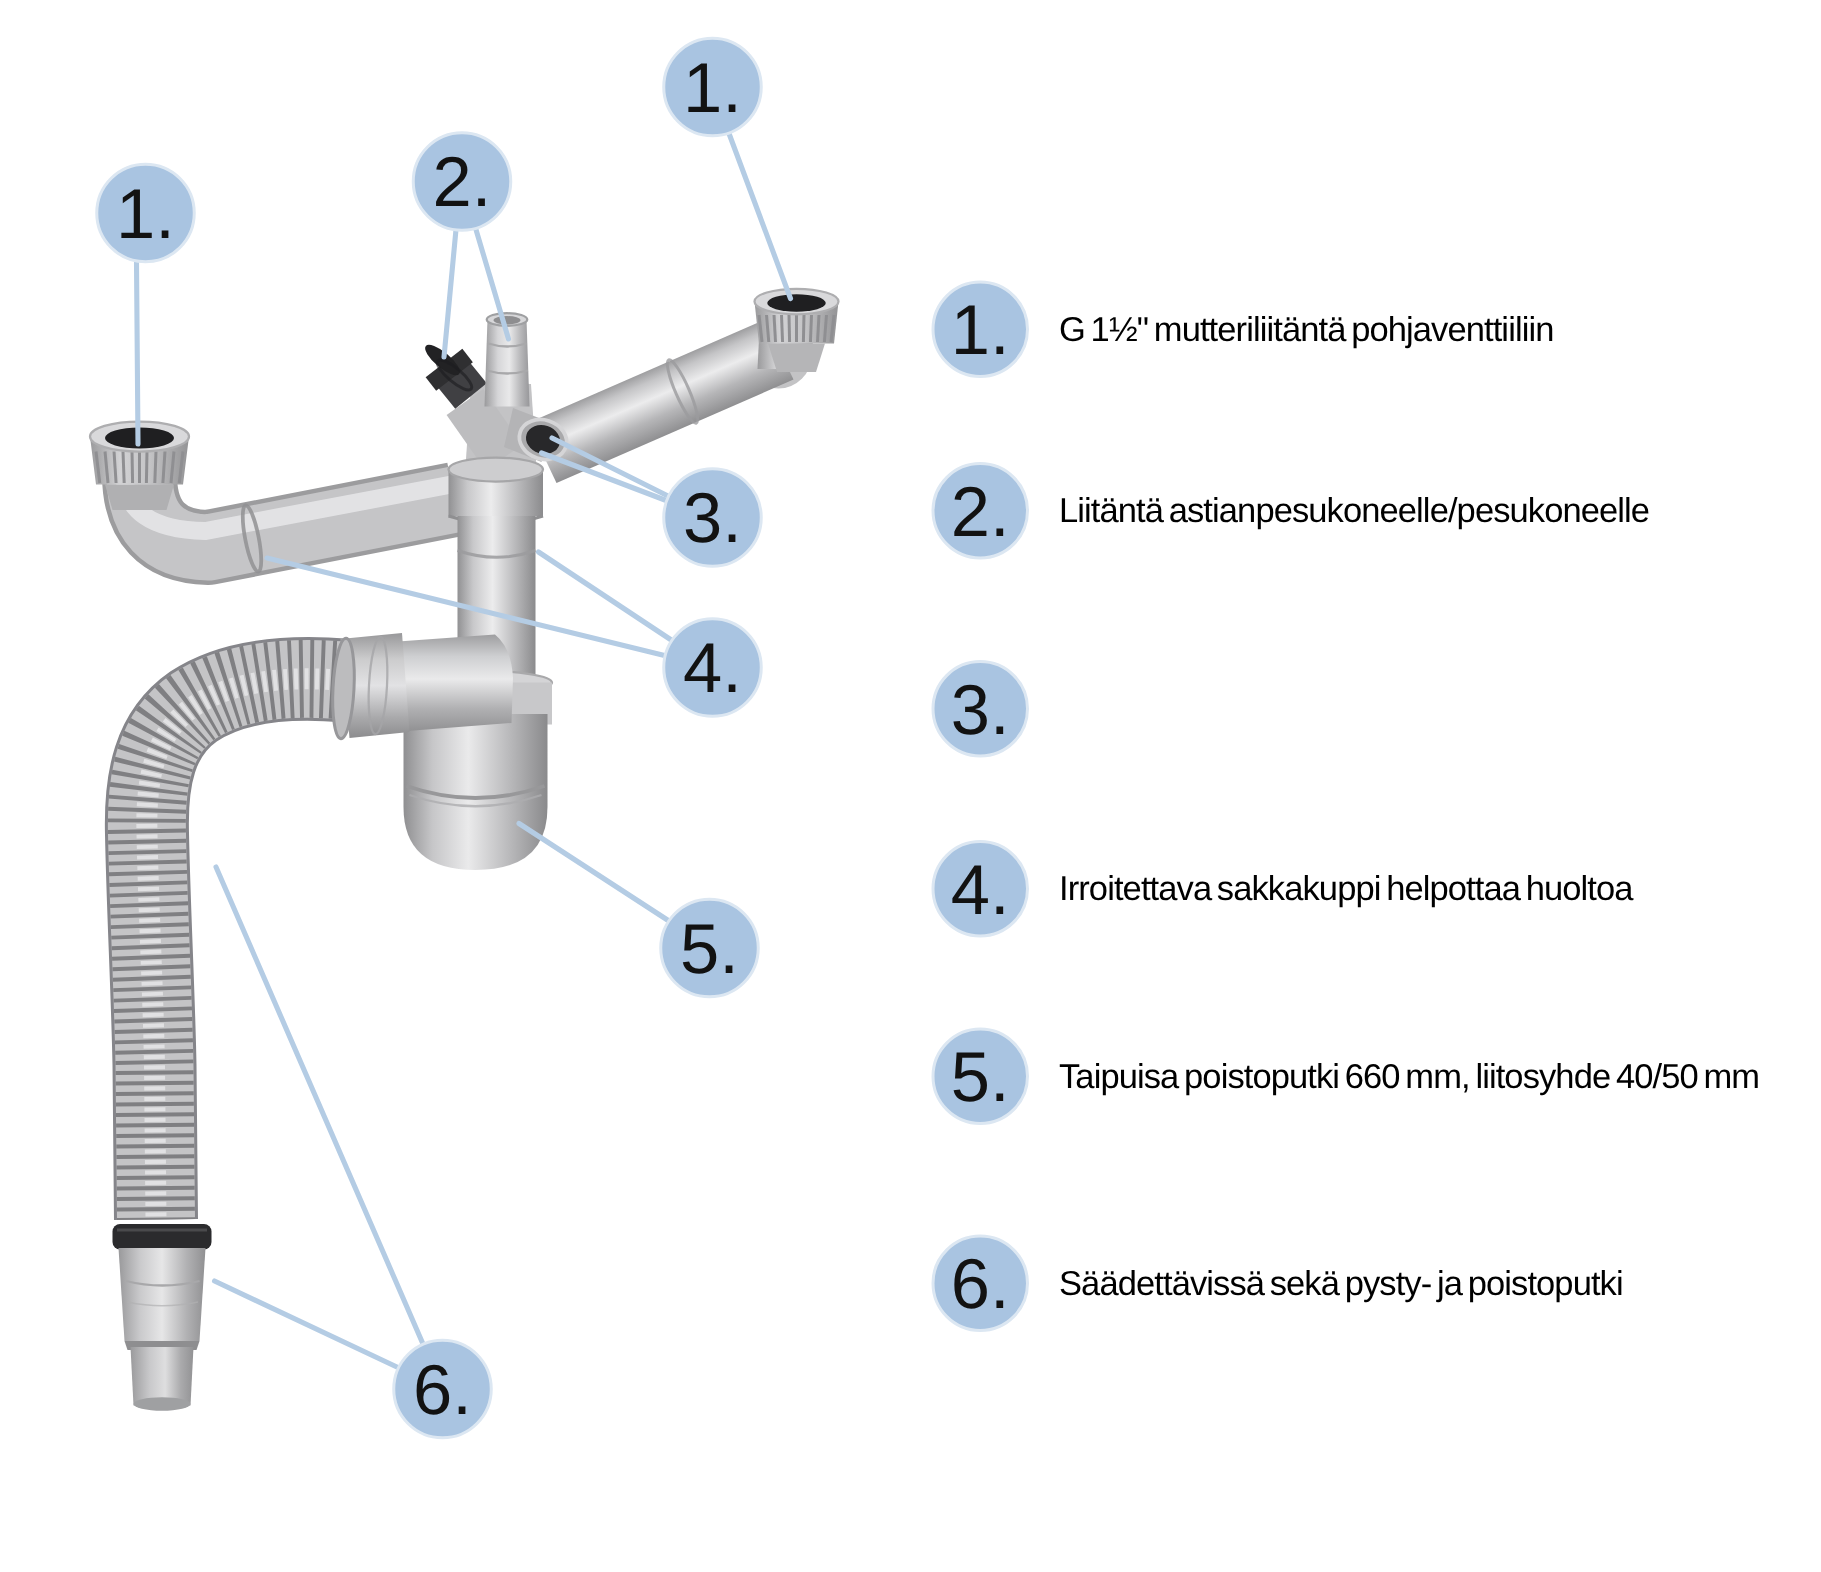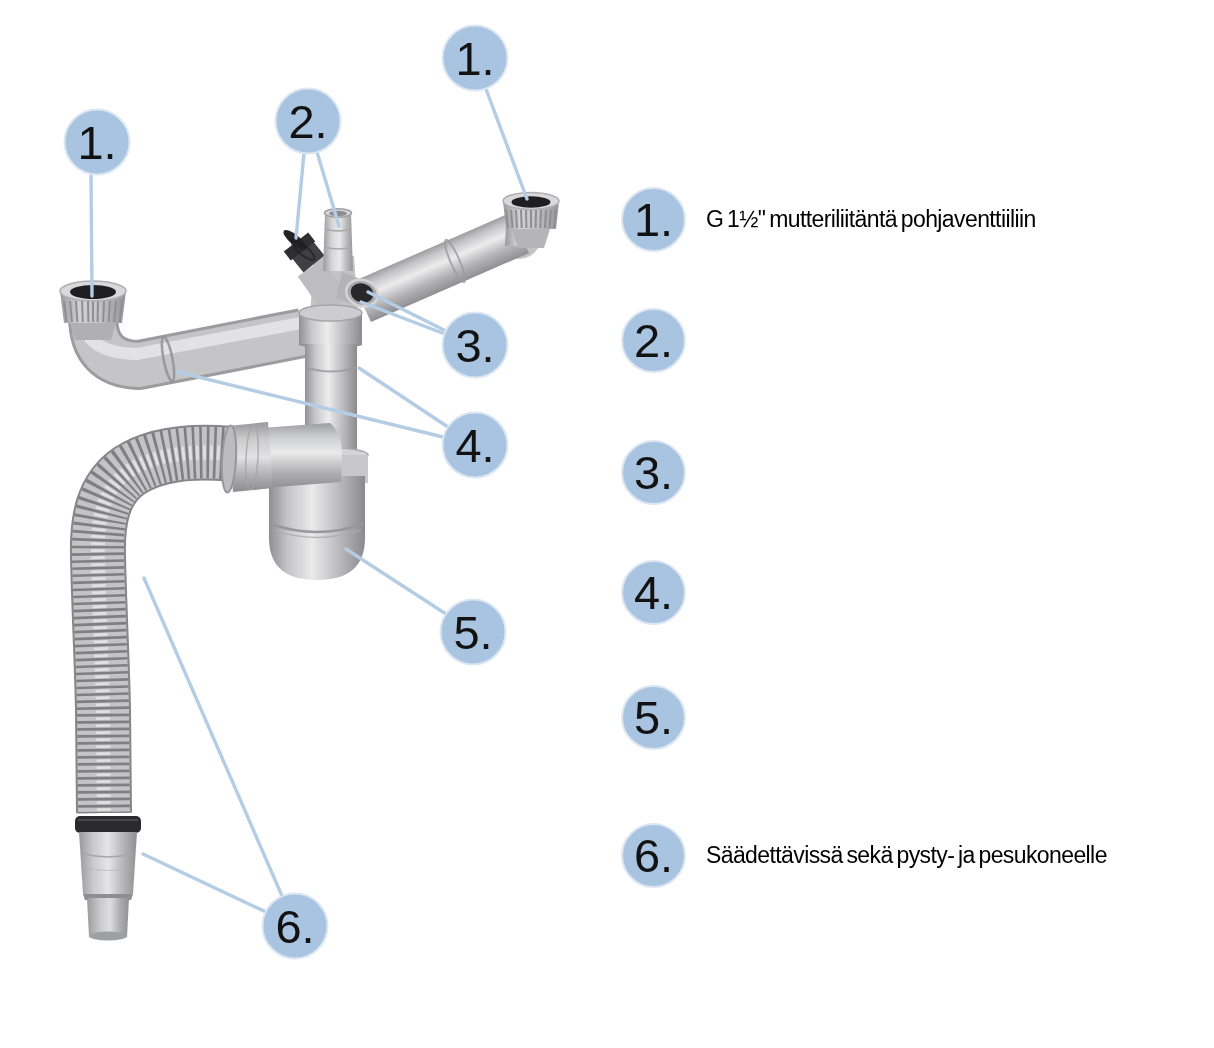--- a/index.html
+++ b/index.html
@@ -304,36 +304,39 @@
   <div class="legend-row" style="top:187px">
     <div class="legend-circle">
           <span>1.</span>
         </div>
     <div class="legend-text">G 1½" mutteriliitäntä pohjaventtiiliin</div>
   </div>
   <div class="legend-row" style="top:308px">
     <div class="legend-circle">
           <span>2.</span>
         </div>
+    <div class="legend-text">Liitäntä astianpesukoneelle/pesukoneelle</div>
   </div>
   <div class="legend-row" style="top:440px">
     <div class="legend-circle">
           <span>3.</span>
         </div>
   </div>
   <div class="legend-row" style="top:560px">
     <div class="legend-circle">
           <span>4.</span>
         </div>
+    <div class="legend-text">Irroitettava sakkakuppi helpottaa huoltoa</div>
   </div>
   <div class="legend-row" style="top:685px">
     <div class="legend-circle">
           <span>5.</span>
         </div>
+    <div class="legend-text">Taipuisa poistoputki 660 mm, liitosyhde 40/50 mm</div>
   </div>
   <div class="legend-row" style="top:823px">
     <div class="legend-circle">
           <span>6.</span>
         </div>
-    <div class="legend-text">Säädettävissä sekä pysty- ja pesukoneelle</div>
+    <div class="legend-text">Säädettävissä sekä pysty- ja poistoputki</div>
   </div>
 </div>
 </div>
 
 </body></html>

